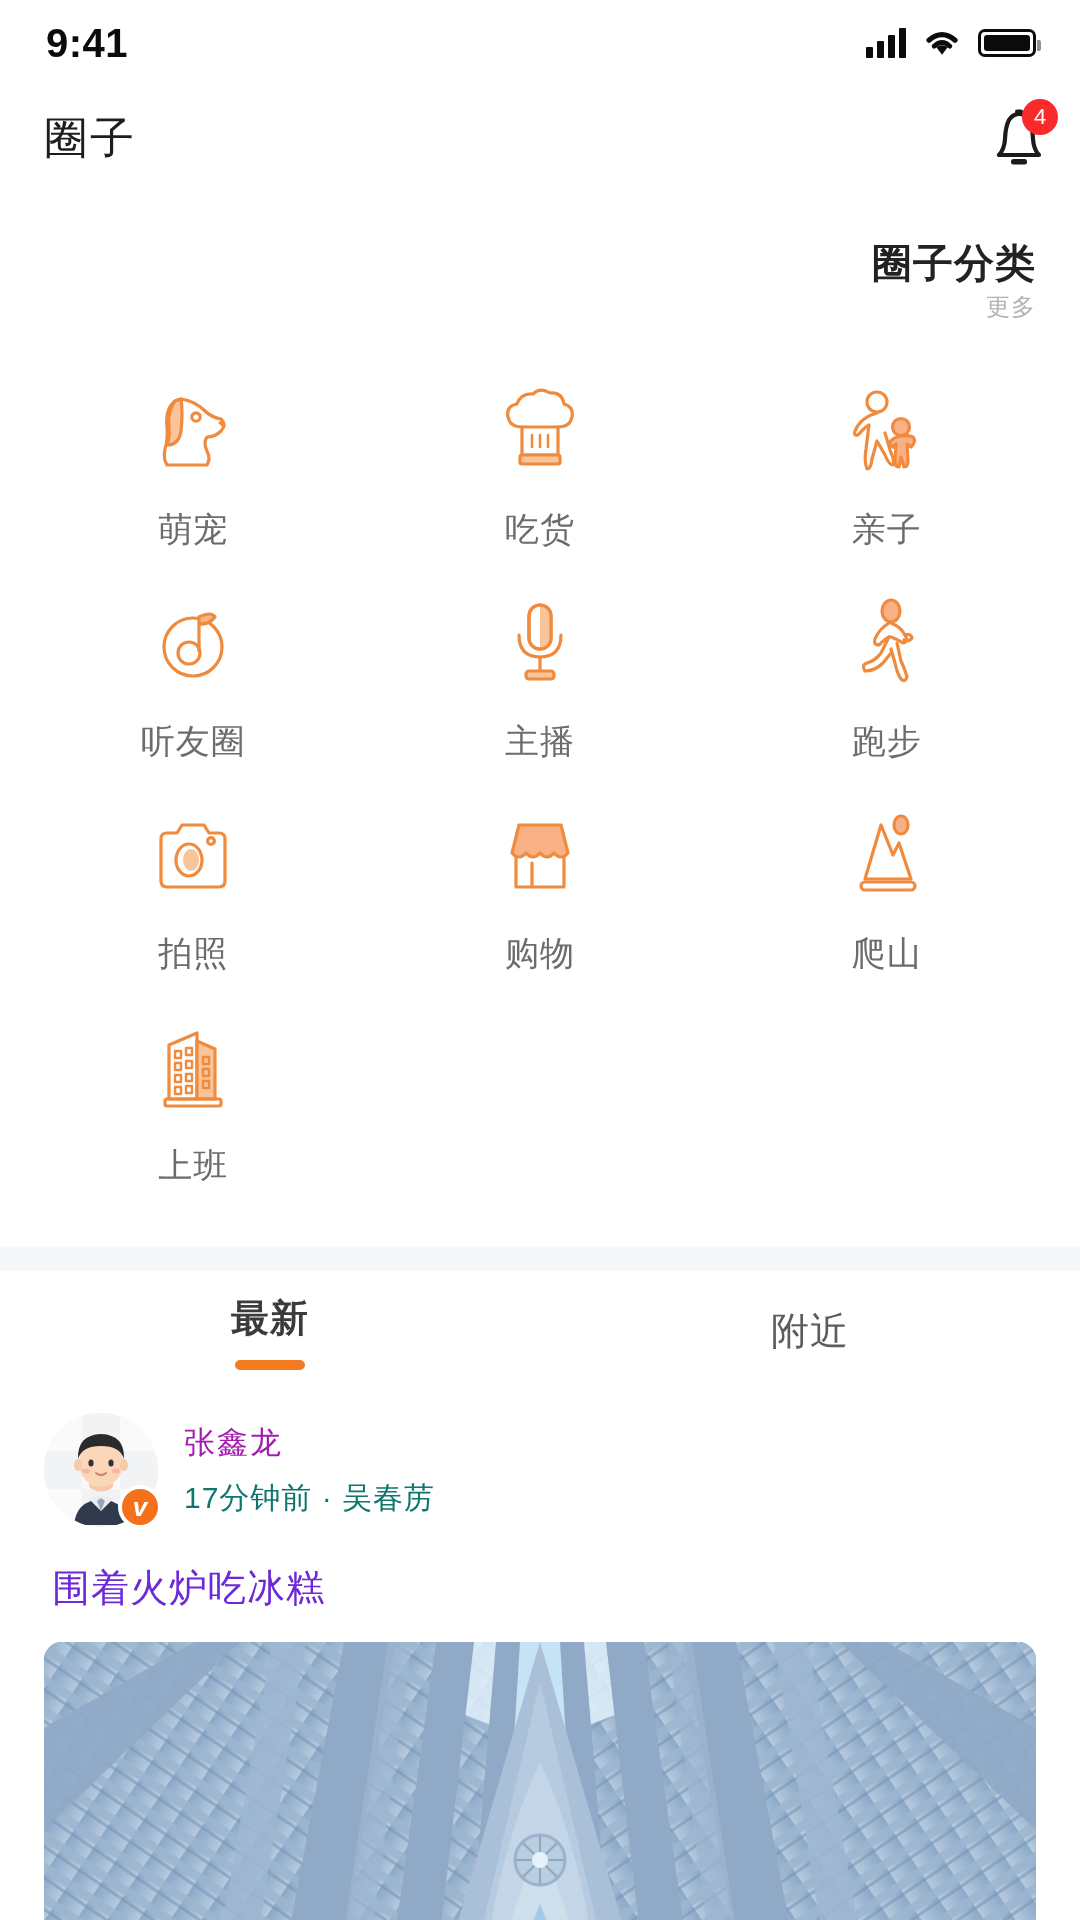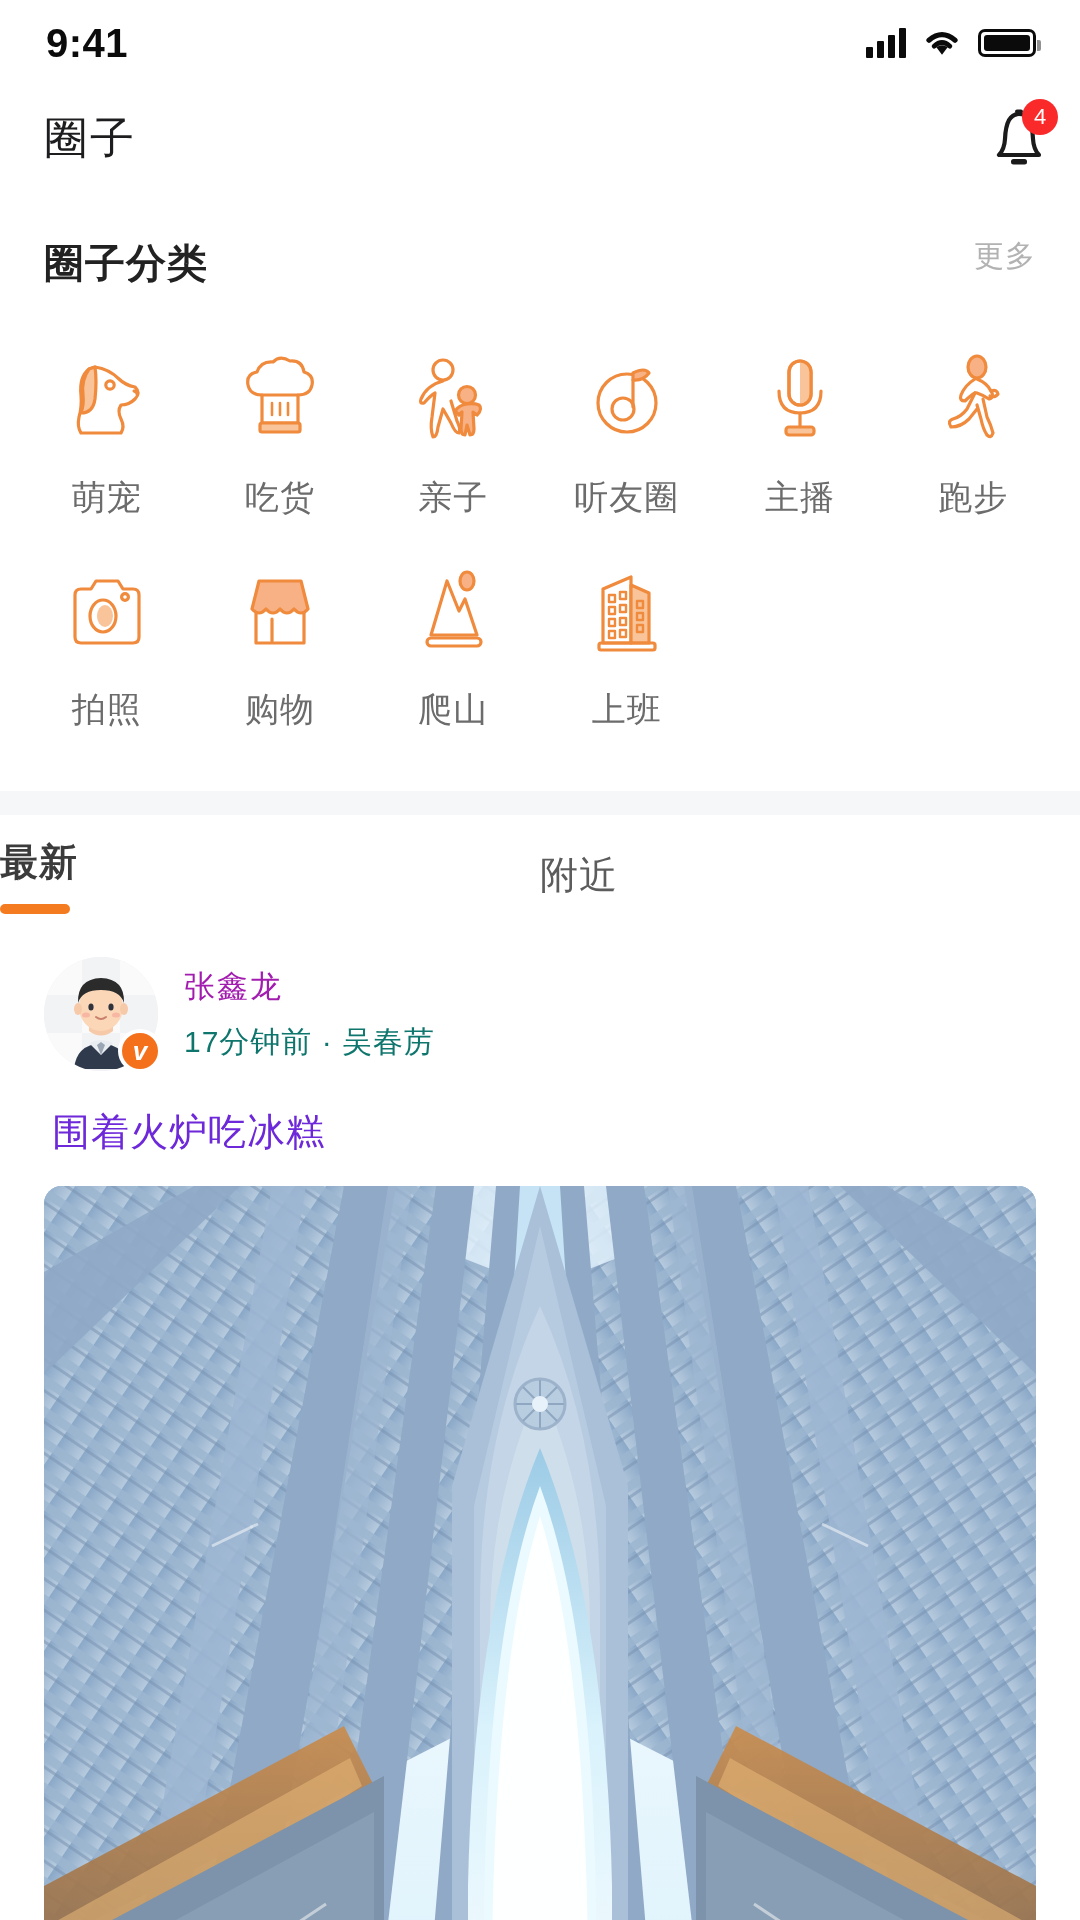--- a/index.html
+++ b/index.html
@@ -44,41 +44,42 @@
   .bell-wrap { position:relative; width:74px; height:74px; }
   .badge {
     position:absolute; right:-2px; top:-2px; min-width:36px; height:36px;
     background:#fa2a2a; color:#fff; border-radius:18px; font-size:22px;
     display:flex; align-items:center; justify-content:center; padding:0 8px;
     font-weight:400; z-index:3;
   }
 
   
   .sec-head {
-    display:flex; align-items:flex-start; justify-content:space-between;
+    display:flex; align-items:flex-end; justify-content:space-between;
     padding:46px 44px 0 44px;
+    flex-direction:column;
   }
   .sec-title { font-size:40px; color:#222; font-weight:700; letter-spacing:1px; }
-  .sec-more { font-size:30px; color:#b2b2b2; letter-spacing:1px; }
+  .sec-more { font-size:24px; color:#b2b2b2; letter-spacing:1px; }
 
   .grid {
-    display:grid; grid-template-columns:repeat(6,1fr);
+    display:grid; grid-template-columns:repeat(3,1fr);
     row-gap:8px; padding:40px 20px 44px 20px;
   }
   .cat { display:flex; flex-direction:column; align-items:center; gap:0; padding:16px 0 14px; }
   .cat-ico { width:104px; height:104px; display:flex; align-items:center; justify-content:center; }
   .cat-ico svg { display:block; }
   .cat-label { font-size:34px; color:#6c6c6c; margin-top:24px; letter-spacing:1px; }
 
   .band { height:24px; background:#f6f7f9; }
 
   
   .tabs { display:flex; height:120px; }
   .tab {
-    flex:1; display:flex; flex-direction:column; 
+    flex:1; display:flex; flex-direction:column; align-items:center;
     justify-content:center; position:relative;
   }
   .tab-label { font-size:38px; color:#5c5c5c; letter-spacing:1px; }
   .tab.active .tab-label { color:#3b3b3b; font-weight:700; }
   .tab-bar {
     width:70px; height:10px; border-radius:6px; background:#f47b20;
     margin-top:16px;
   }
 
   

